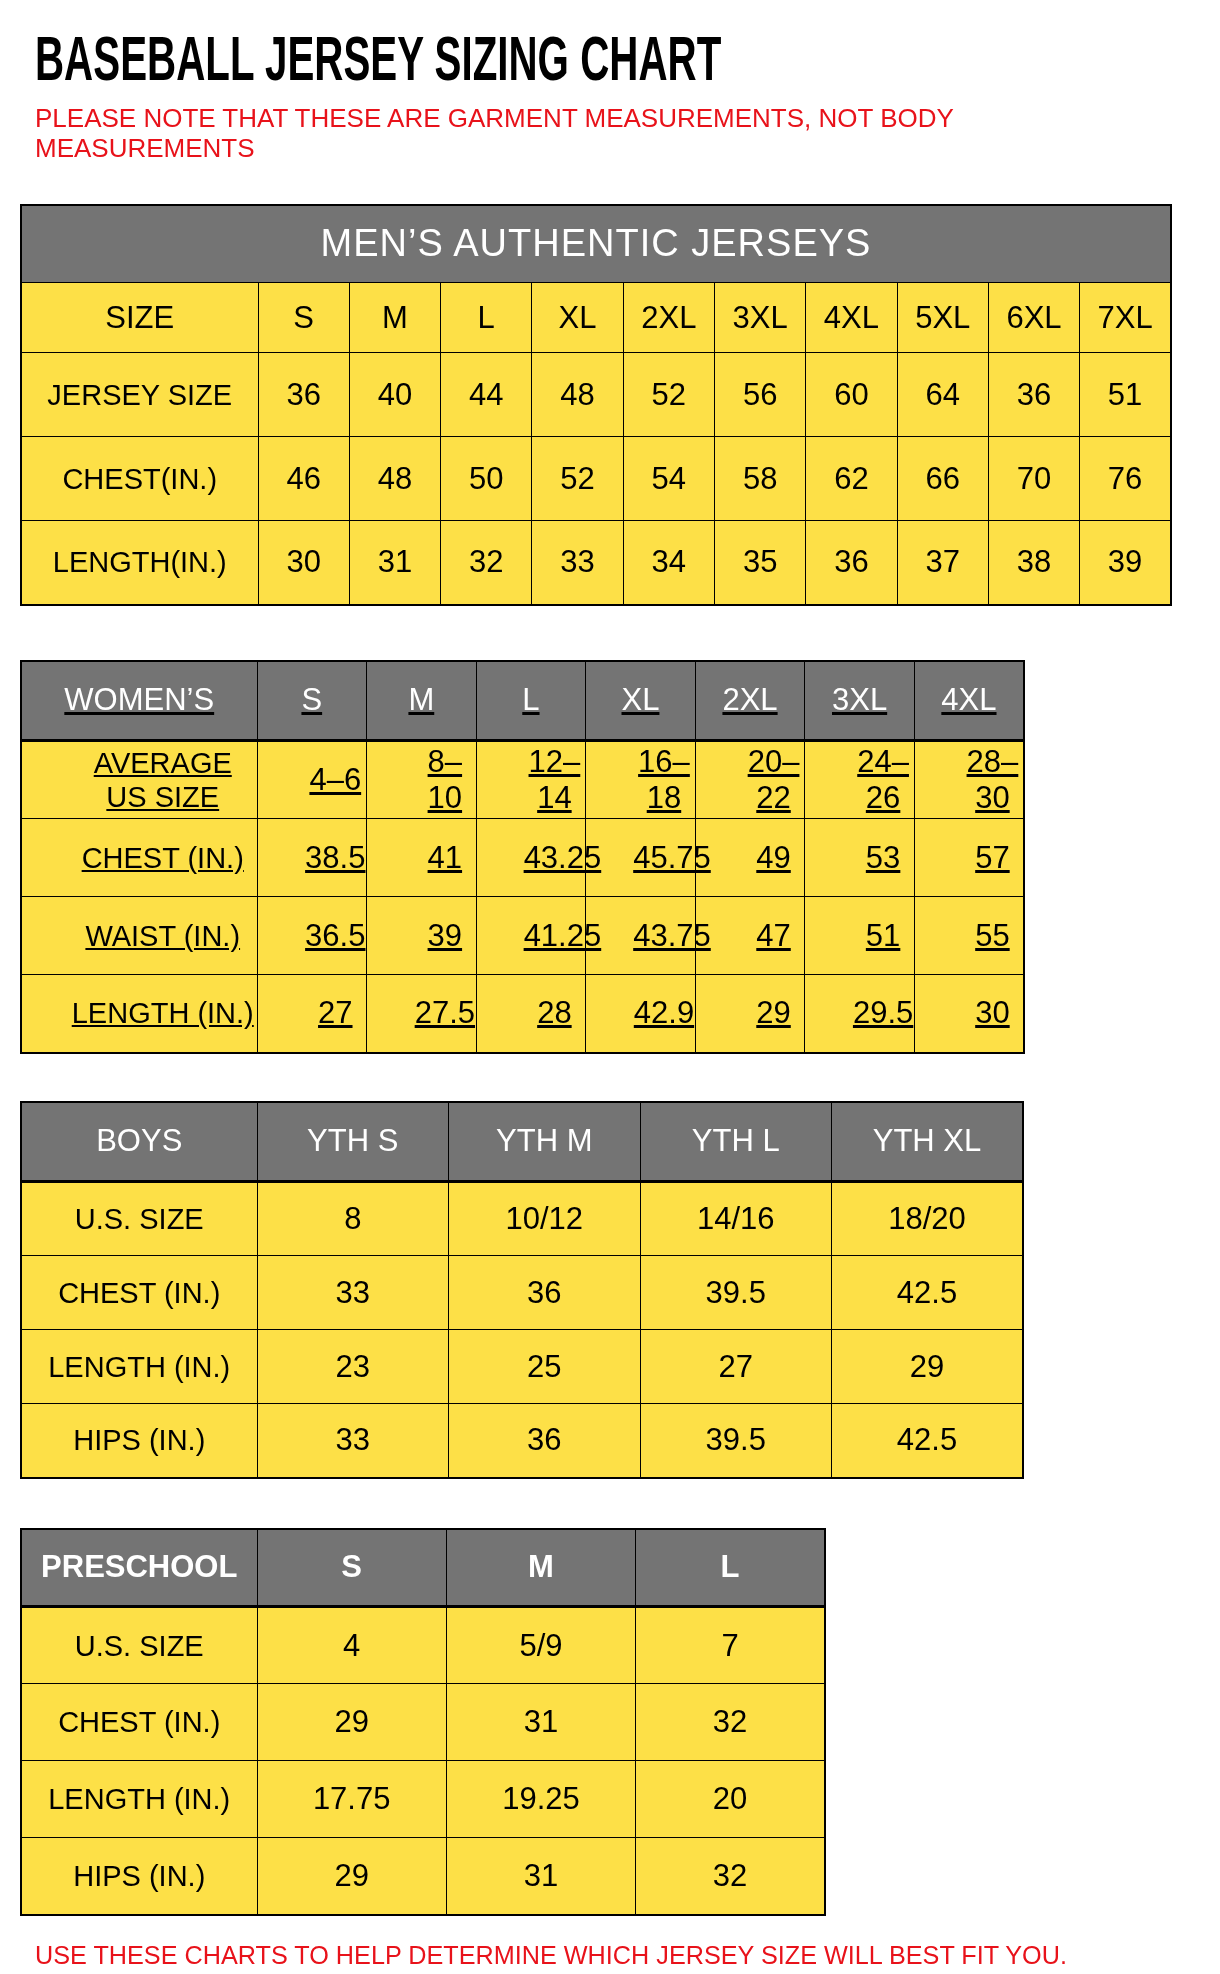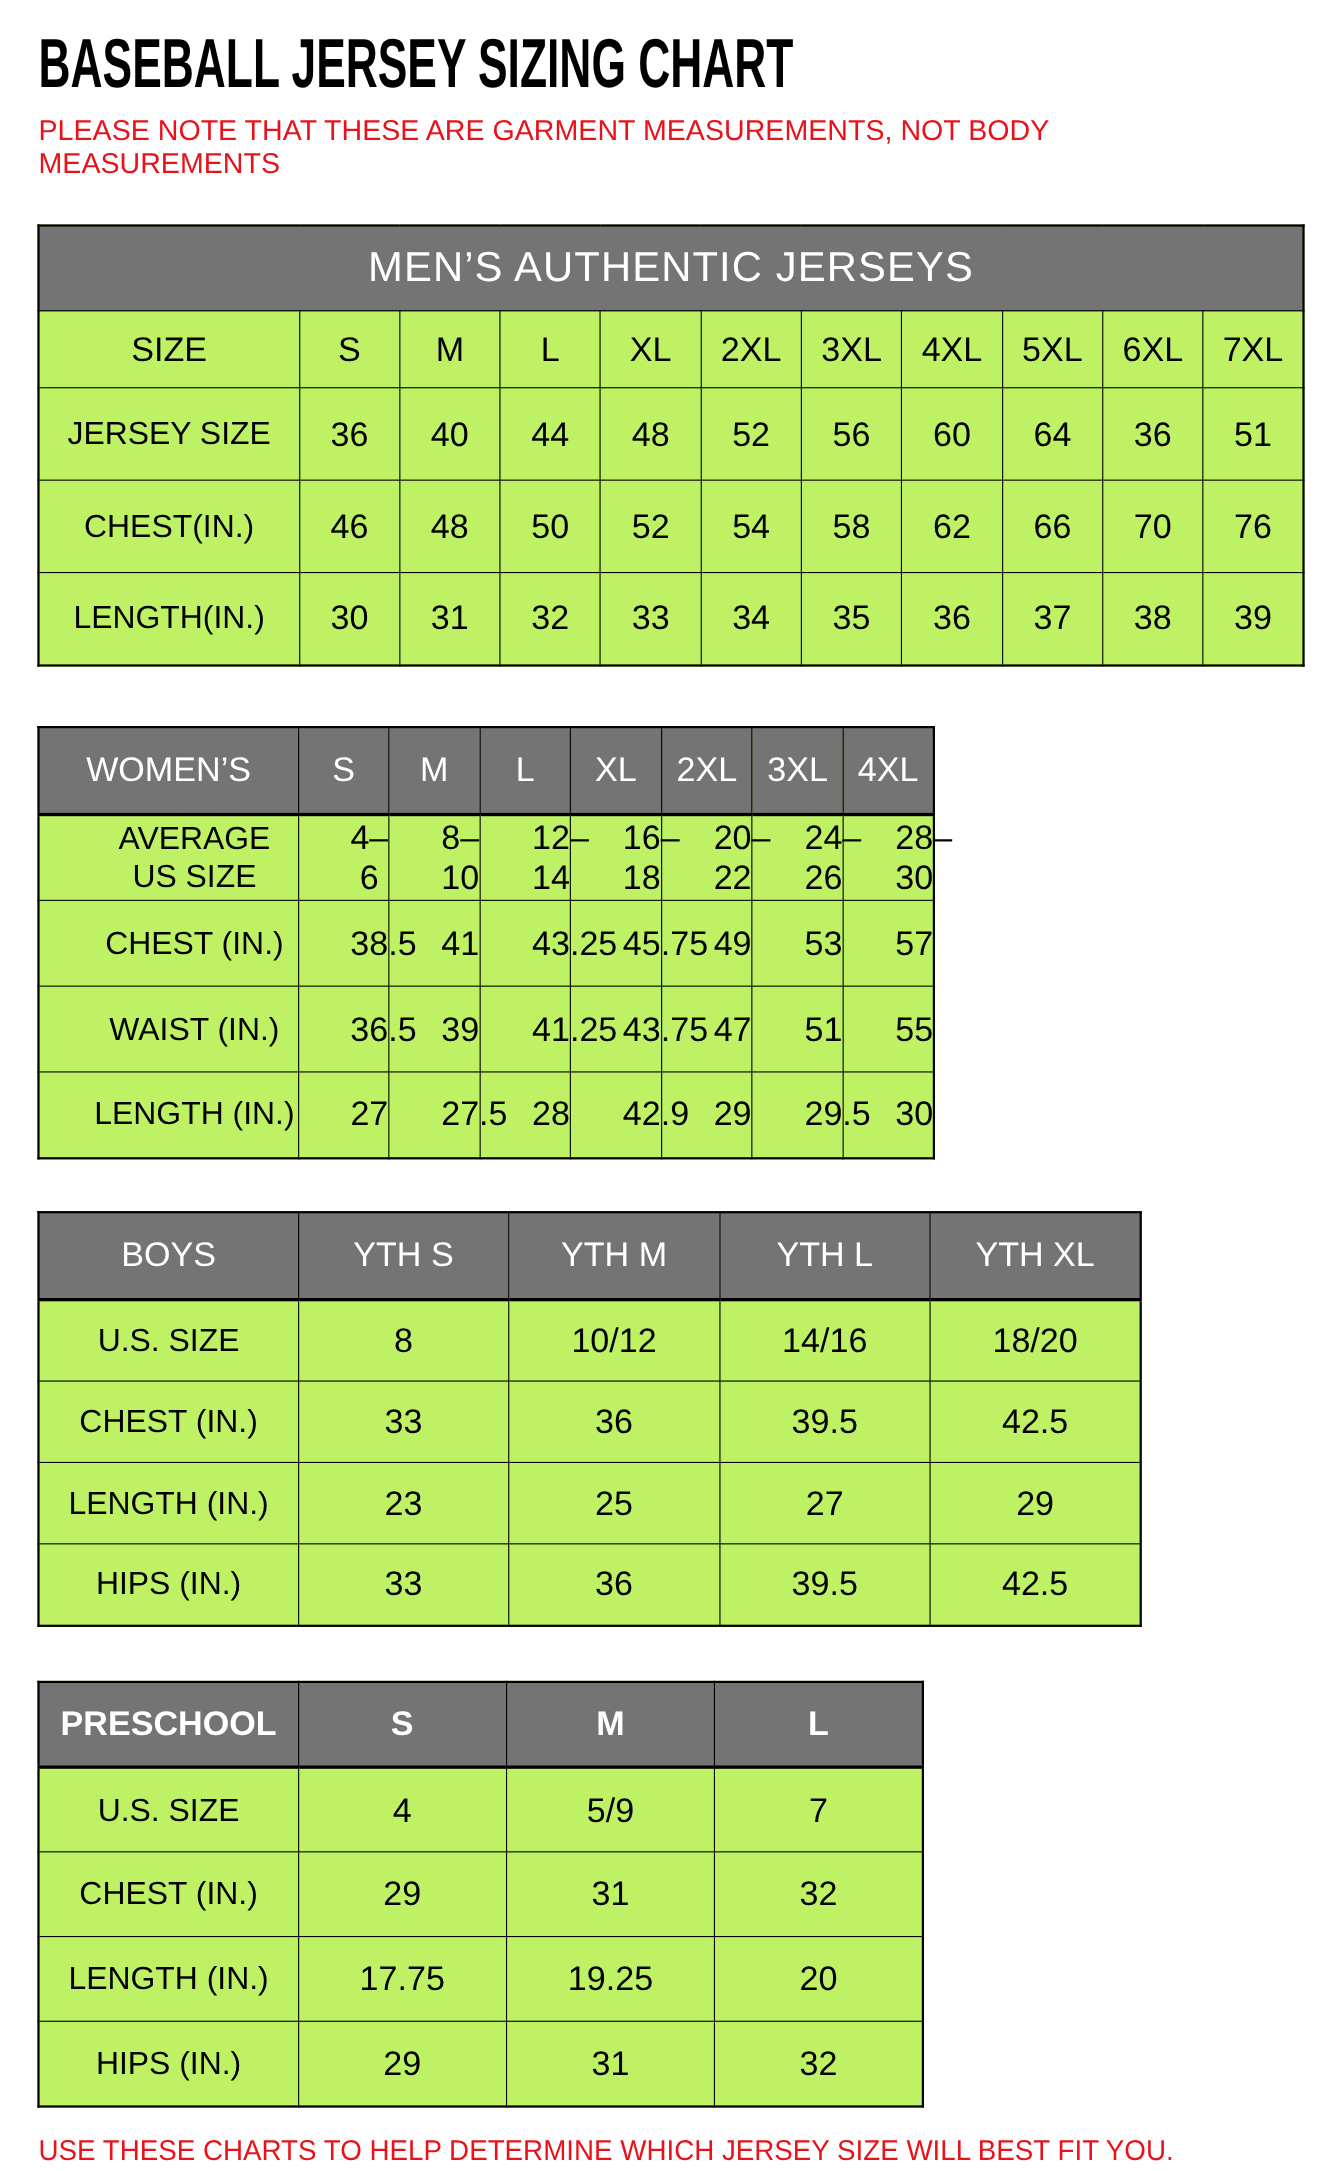--- a/index.html
+++ b/index.html
@@ -18,22 +18,22 @@
     color:#000;
   }
   .note {
     margin:16px 0 0 35px;
     font-size:26px; line-height:1.15;
     color:var(--red); font-weight:400;
   }
 
   table.sz {
     border-collapse:collapse; table-layout:fixed;
-    border:2px solid #000; background:#bef264;
-    margin-left:34px;
+    border:2px solid #000; background:#fde047;
+    margin-left:20px;
   }
   .sz th, .sz td {
     border:1px solid #000; padding:0;
     text-align:center; vertical-align:middle;
     font-weight:400; color:#000;
   }
   .banner-cell {
     background:var(--gray); color:#fff !important;
     font-size:38px; letter-spacing:1px;
     border-bottom:1px solid #000 !important;
@@ -47,21 +47,21 @@
   .val { font-size:31px; }
 
   
   .t-0 { width:1152px; margin-top:40px; }
   .t-0 col:first-child { width:237px; }
   .t-0 .banner-cell { height:78px; }
   .t-0 .head-cell { height:70px;text-align:center; }
   .t-0 .data-row .cell { height:84px; }
 
   
-  .t-1 { width:816px; margin-top:54px; }
+  .t-1 { width:1005px; margin-top:54px;text-decoration:underline; }
   .t-1 col:first-child { width:236px; }
   .t-1 .head-cell { height:80px; }
   .t-1 .data-row .cell { height:78px;padding-left:47px; }
 
   
   .t-2 { width:1004px; margin-top:47px; }
   .t-2 col:first-child { width:236px; }
   .t-2 .head-cell { height:80px; }
   .t-2 .data-row .cell { height:74px; }
 

